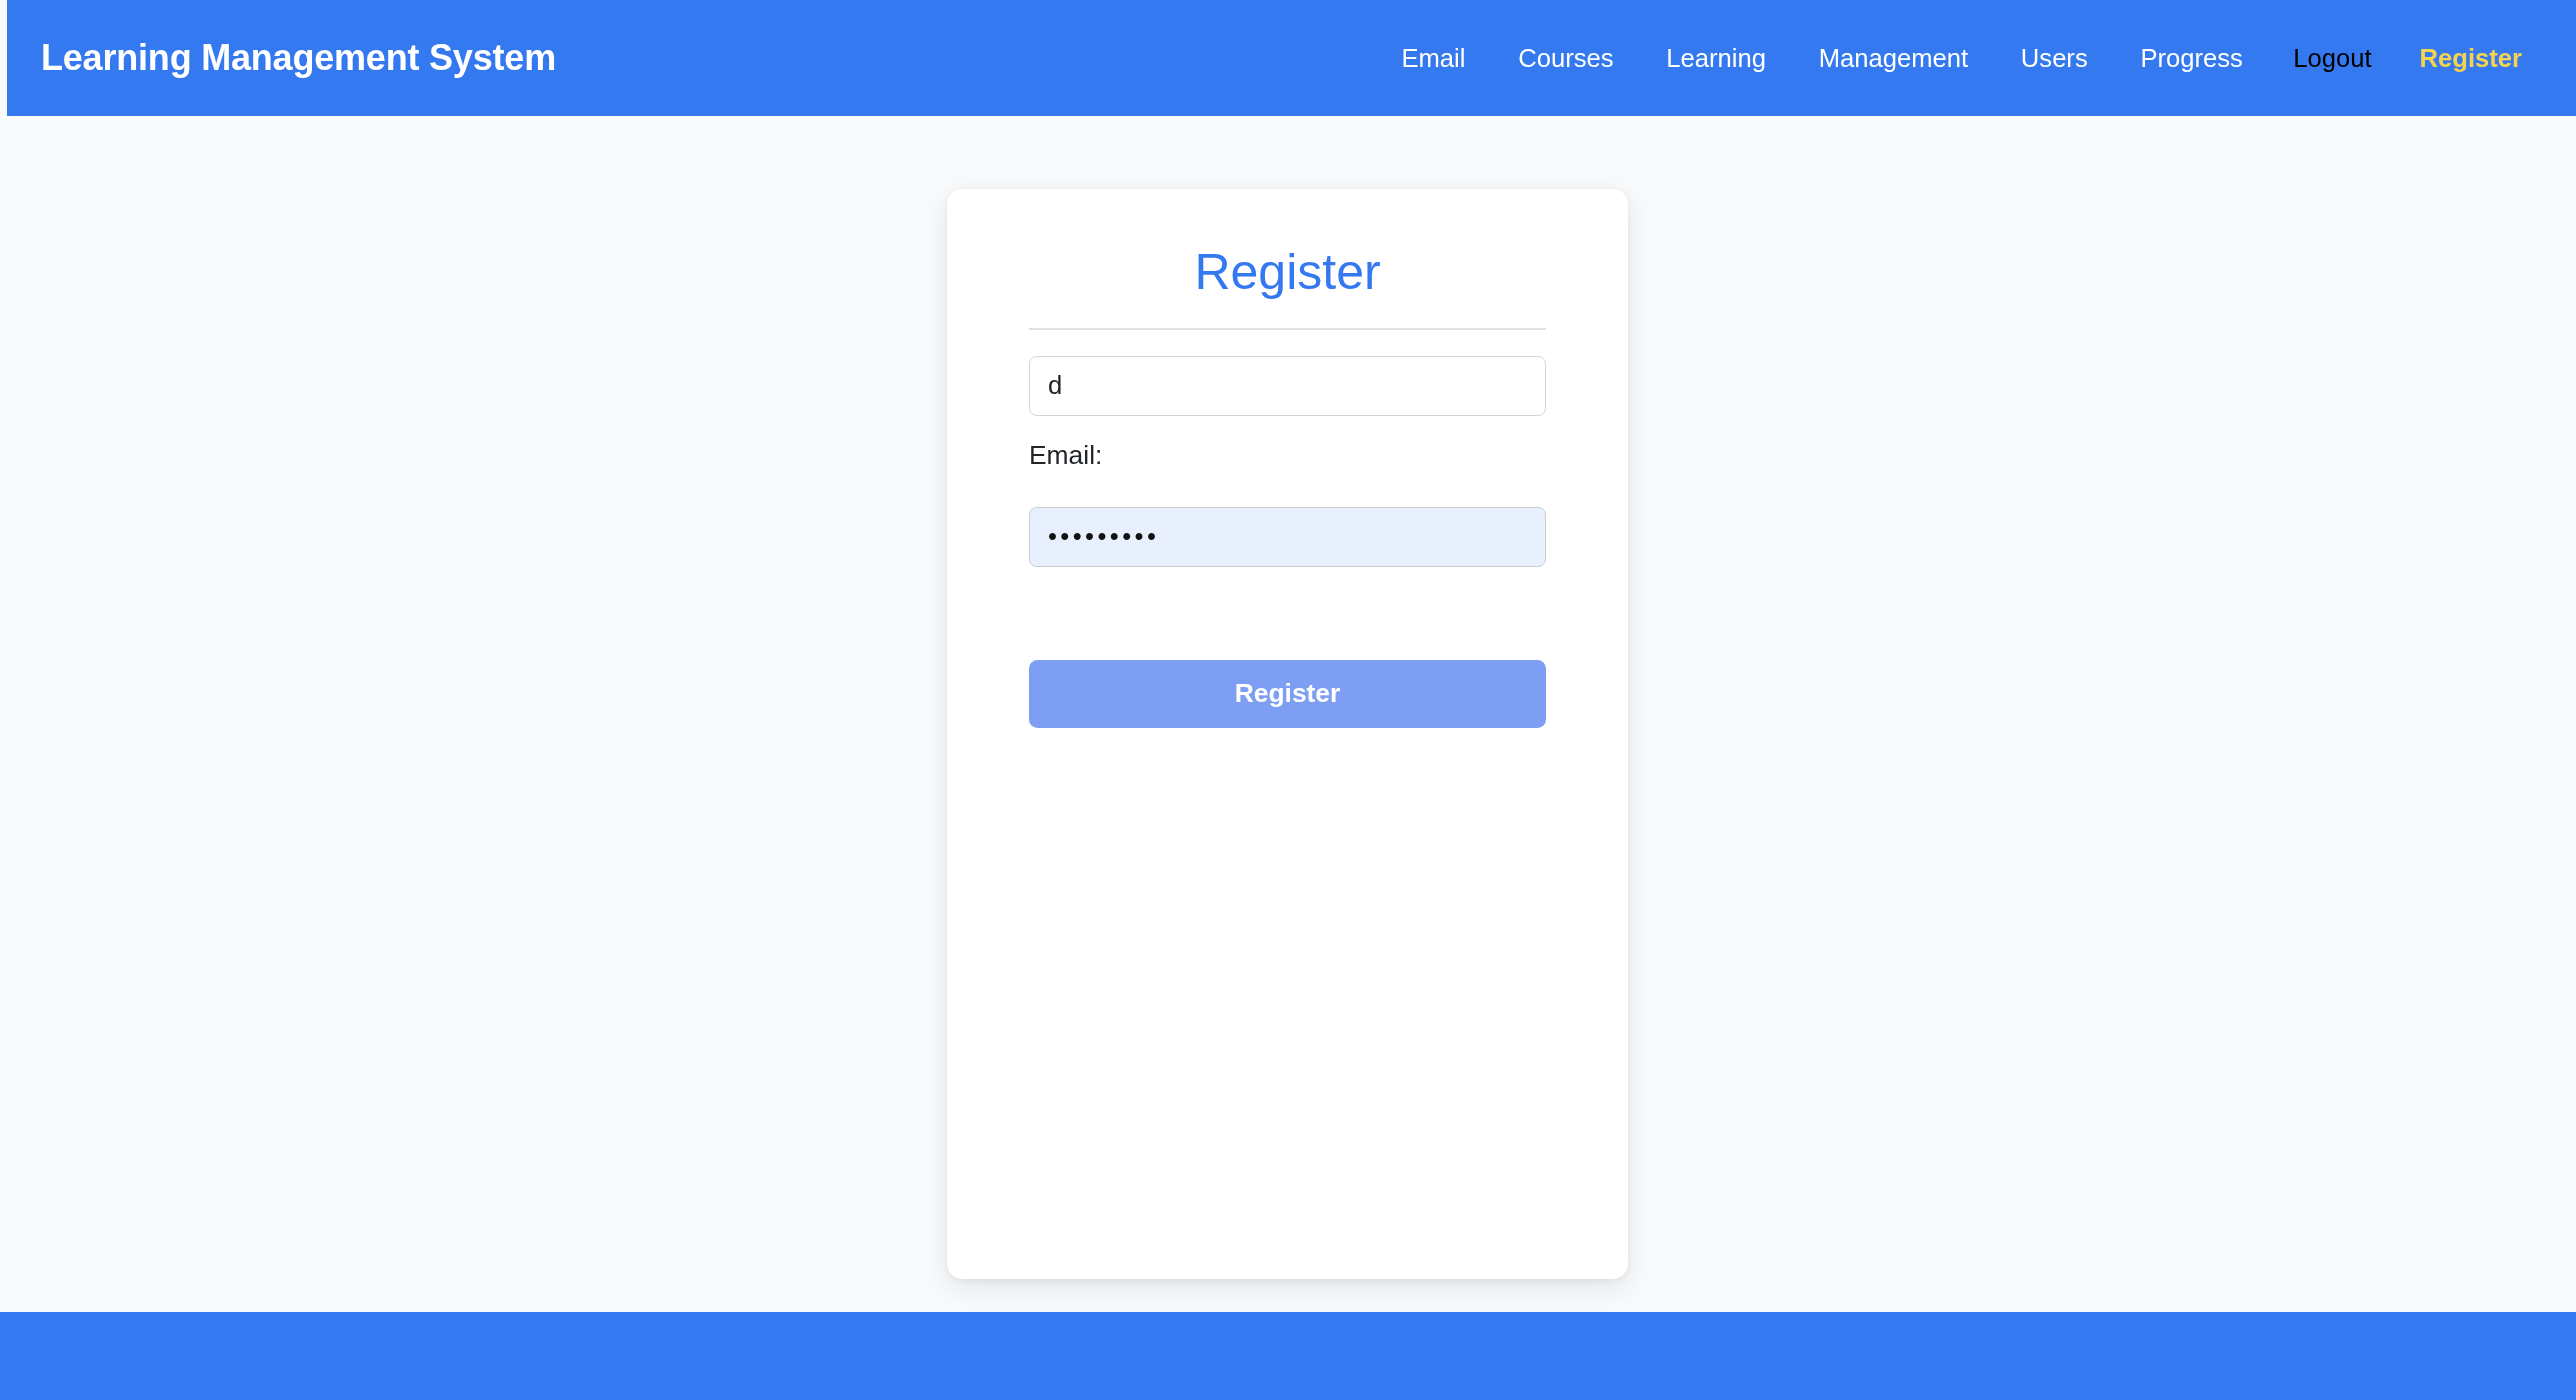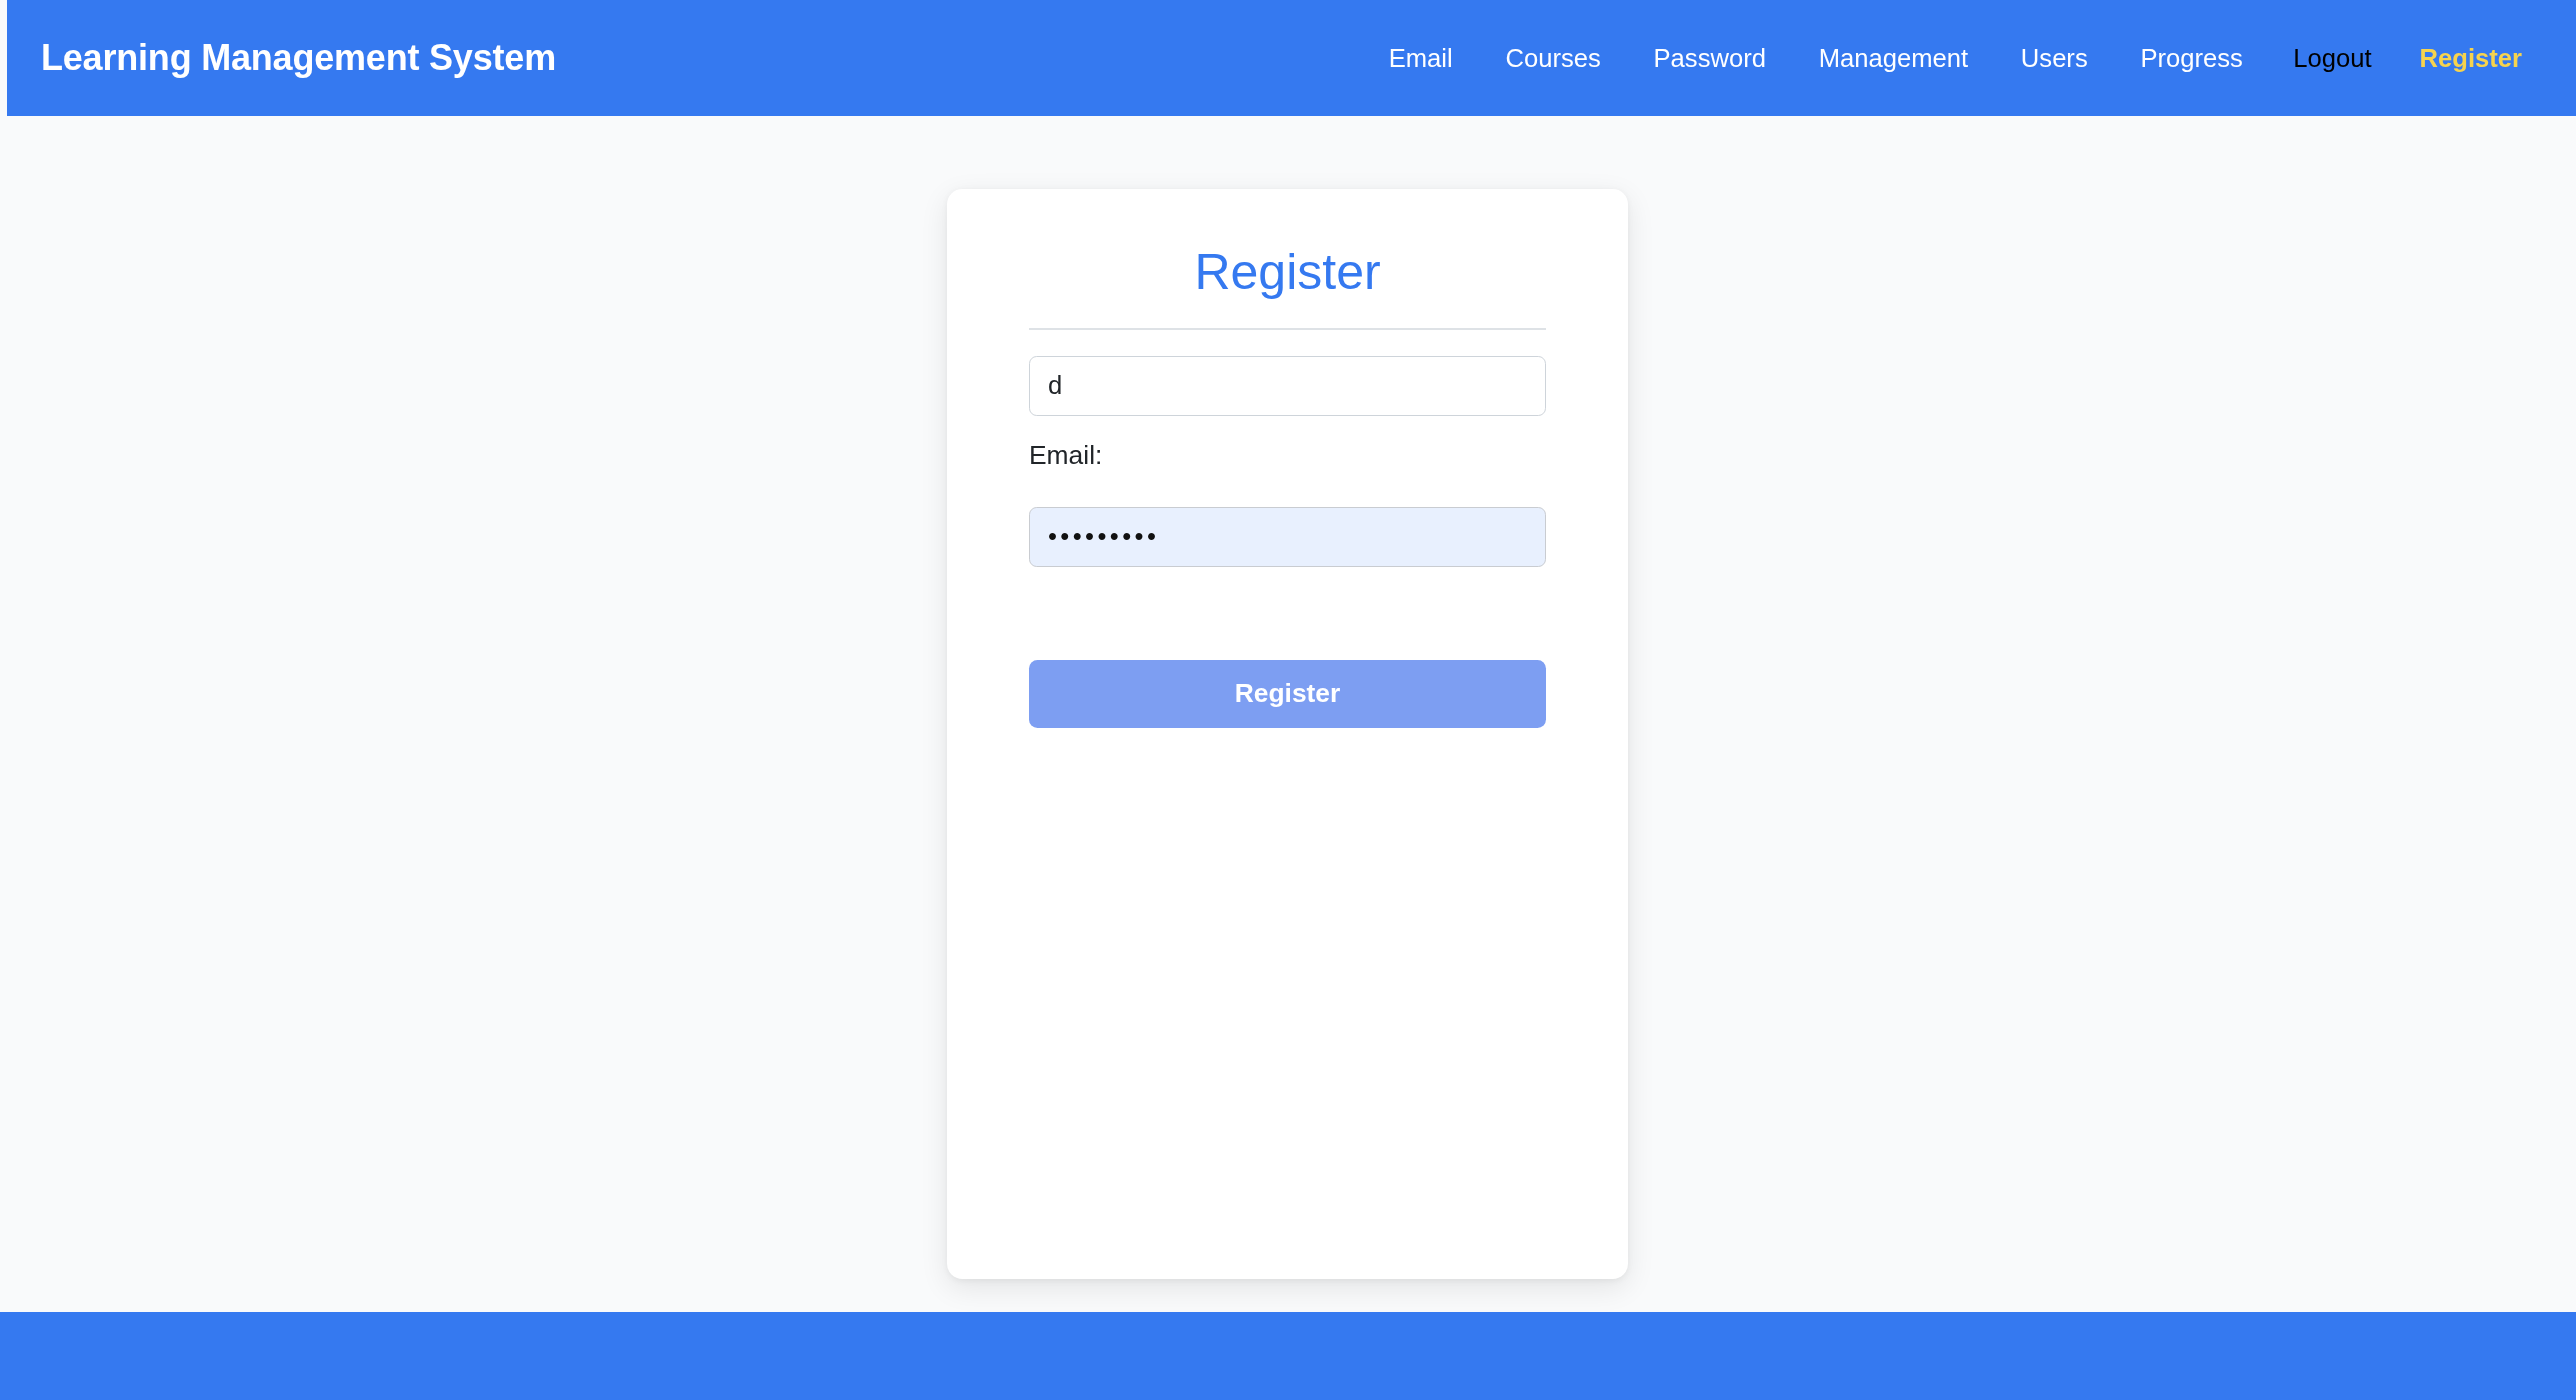--- a/index.html
+++ b/index.html
@@ -158,21 +158,21 @@
   }
 </style>
 </head>
 <body>
 
 <div class="navbar">
   <div class="brand">Learning Management System</div>
   <nav class="nav-links">
       <a class="nav-link" href="#">Email</a>
       <a class="nav-link" href="#">Courses</a>
-      <a class="nav-link" href="#">Password</a>
+      <a class="nav-link" href="#">Learning</a>
       <a class="nav-link" href="#">Management</a>
       <a class="nav-link" href="#">Users</a>
       <a class="nav-link" href="#">Progress</a>
       <a class="nav-link logout" href="#">Logout</a>
       <a class="nav-link register" href="#">Register</a>
     </nav>
 </div>
 
 <div class="main">
   <div class="card">

